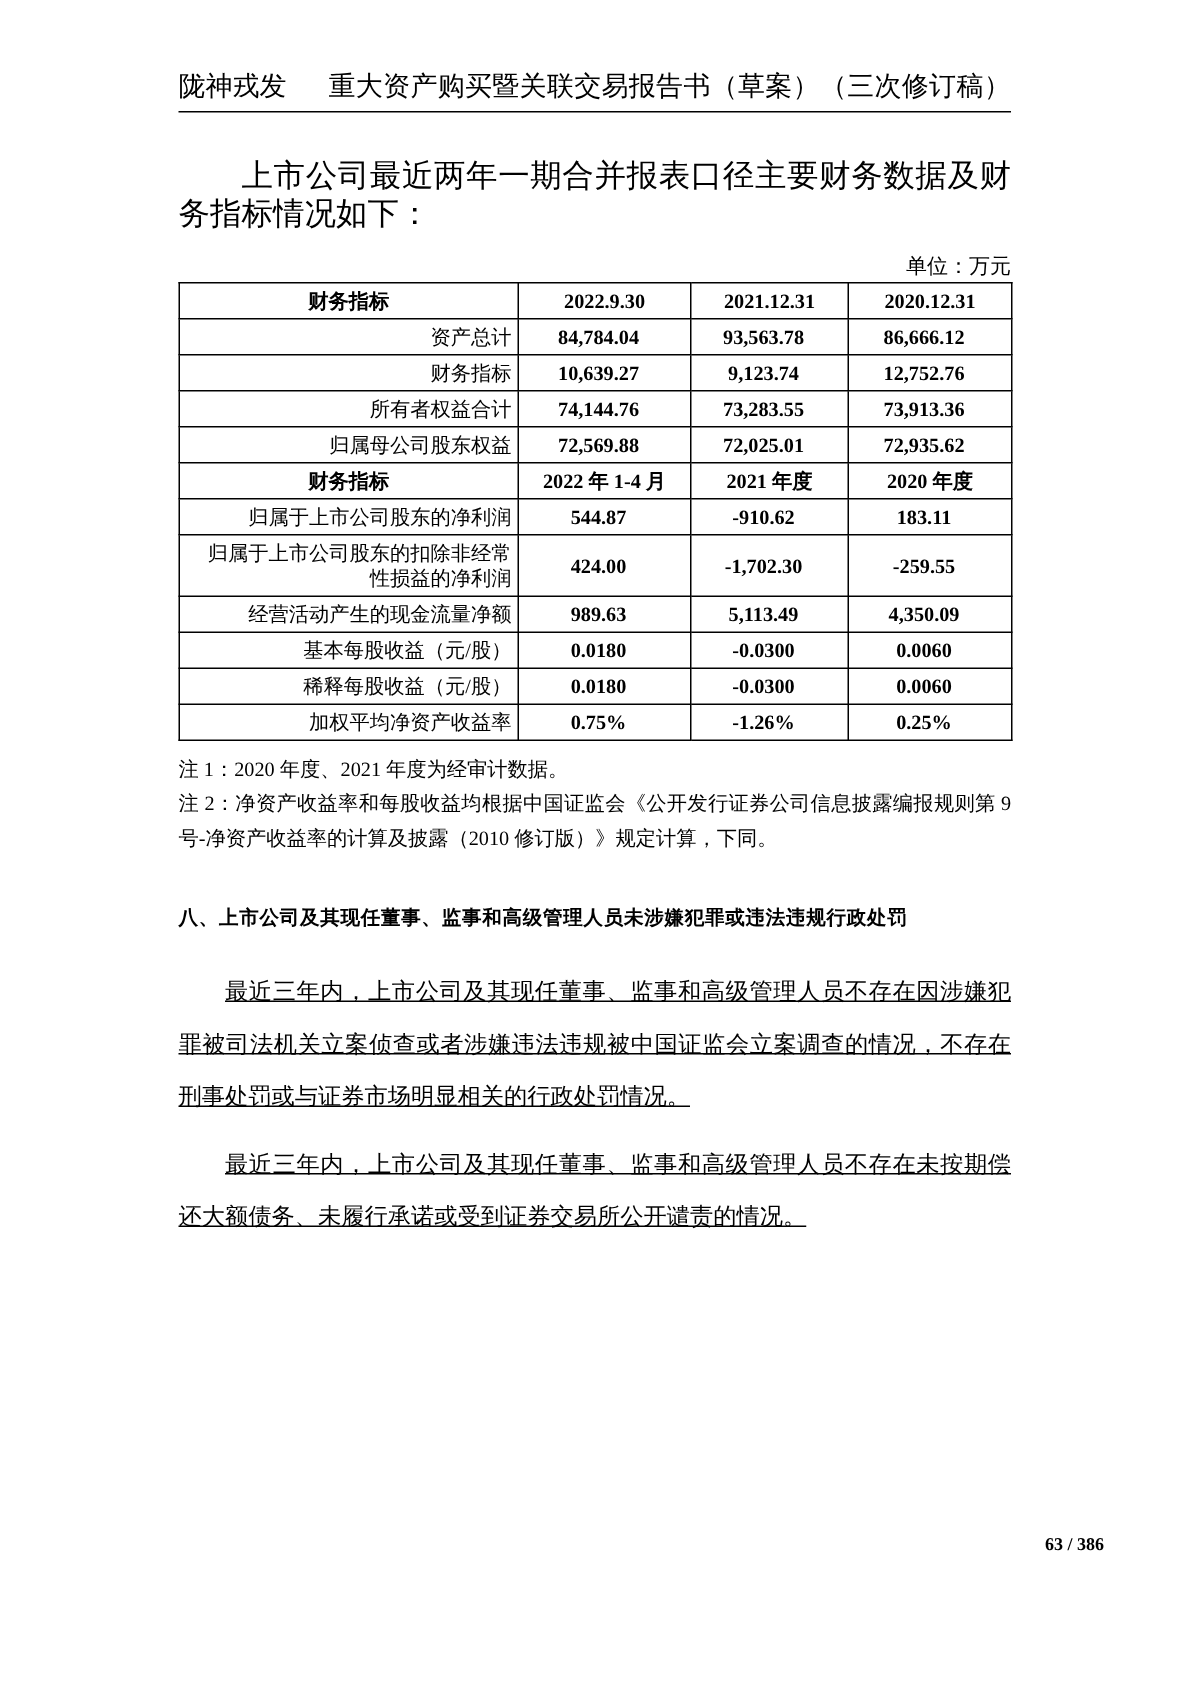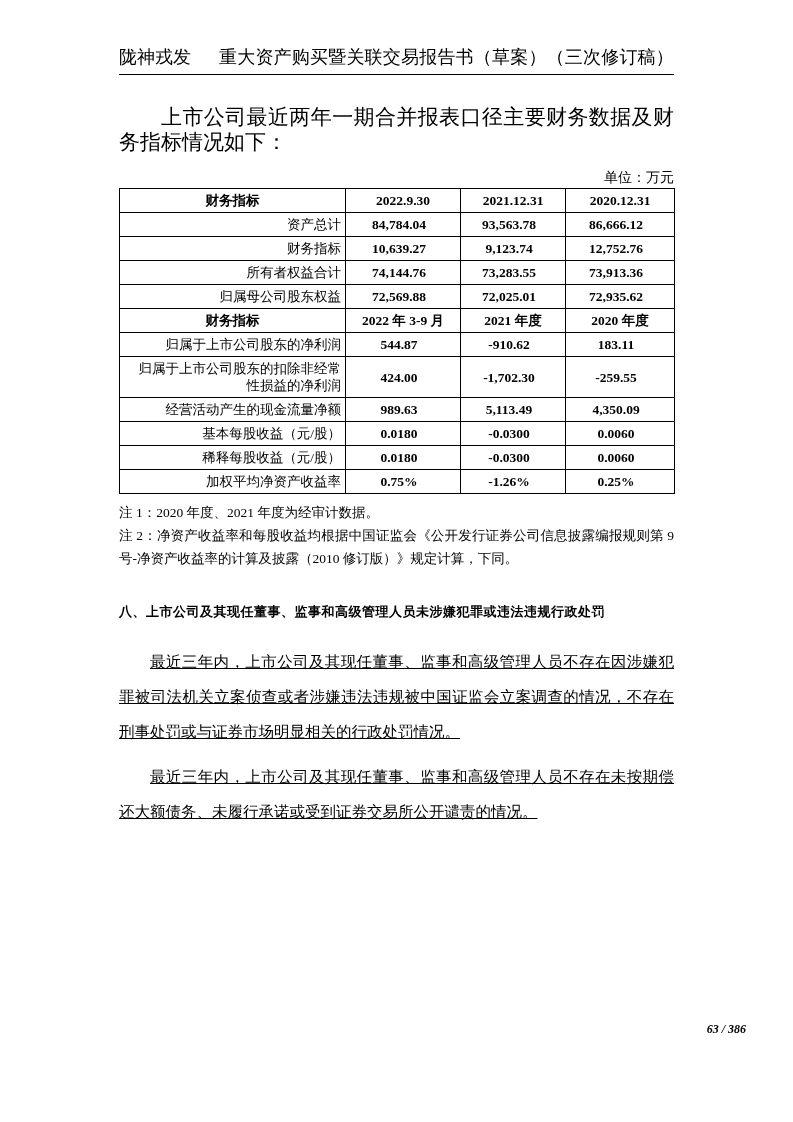--- a/index.html
+++ b/index.html
@@ -33,24 +33,23 @@
   .sec-heading{
     margin:20px 0 0 0;font-size:13px;line-height:44px;font-weight:700;
     font-family:"Liberation Sans","DejaVu Sans",sans-serif;
     text-align:justify;letter-spacing:0.5px;
   }
   .sec-body{
     margin:10px 0 0 0;font-size:15.5px;line-height:35px;
     text-indent:2em;text-align:justify;text-decoration:underline;
   }
   .footer{
-    position:absolute;top:1022px;right:47px;
+    position:absolute;top:1022px;right:57px;
     font-size:12px;font-weight:bold;
     font-family:"Liberation Serif","DejaVu Serif",serif;
-    font-style:italic;
   }
 </style>
 </head>
 <body>
 
 <div class="page">
 
   <div class="header">
     <span class="h-left">陇神戎发</span>
     <span class="h-right">重大资产购买暨关联交易报告书（草案）（三次修订稿）</span>
@@ -93,21 +92,21 @@
           <td class="cn">73,913.36</td>
         </tr>
         <tr class="drow">
           <td class="c0">归属母公司股东权益</td>
           <td class="cn">72,569.88</td>
           <td class="cn">72,025.01</td>
           <td class="cn">72,935.62</td>
         </tr>
         <tr class="hrow">
           <td class="c0">财务指标</td>
-          <td class="cn">2022 年 3-9 月</td>
+          <td class="cn">2022 年 1-4 月</td>
           <td class="cn">2021 年度</td>
           <td class="cn">2020 年度</td>
         </tr>
         <tr class="drow">
           <td class="c0">归属于上市公司股东的净利润</td>
           <td class="cn">544.87</td>
           <td class="cn">-910.62</td>
           <td class="cn">183.11</td>
         </tr>
         <tr class="drow">

